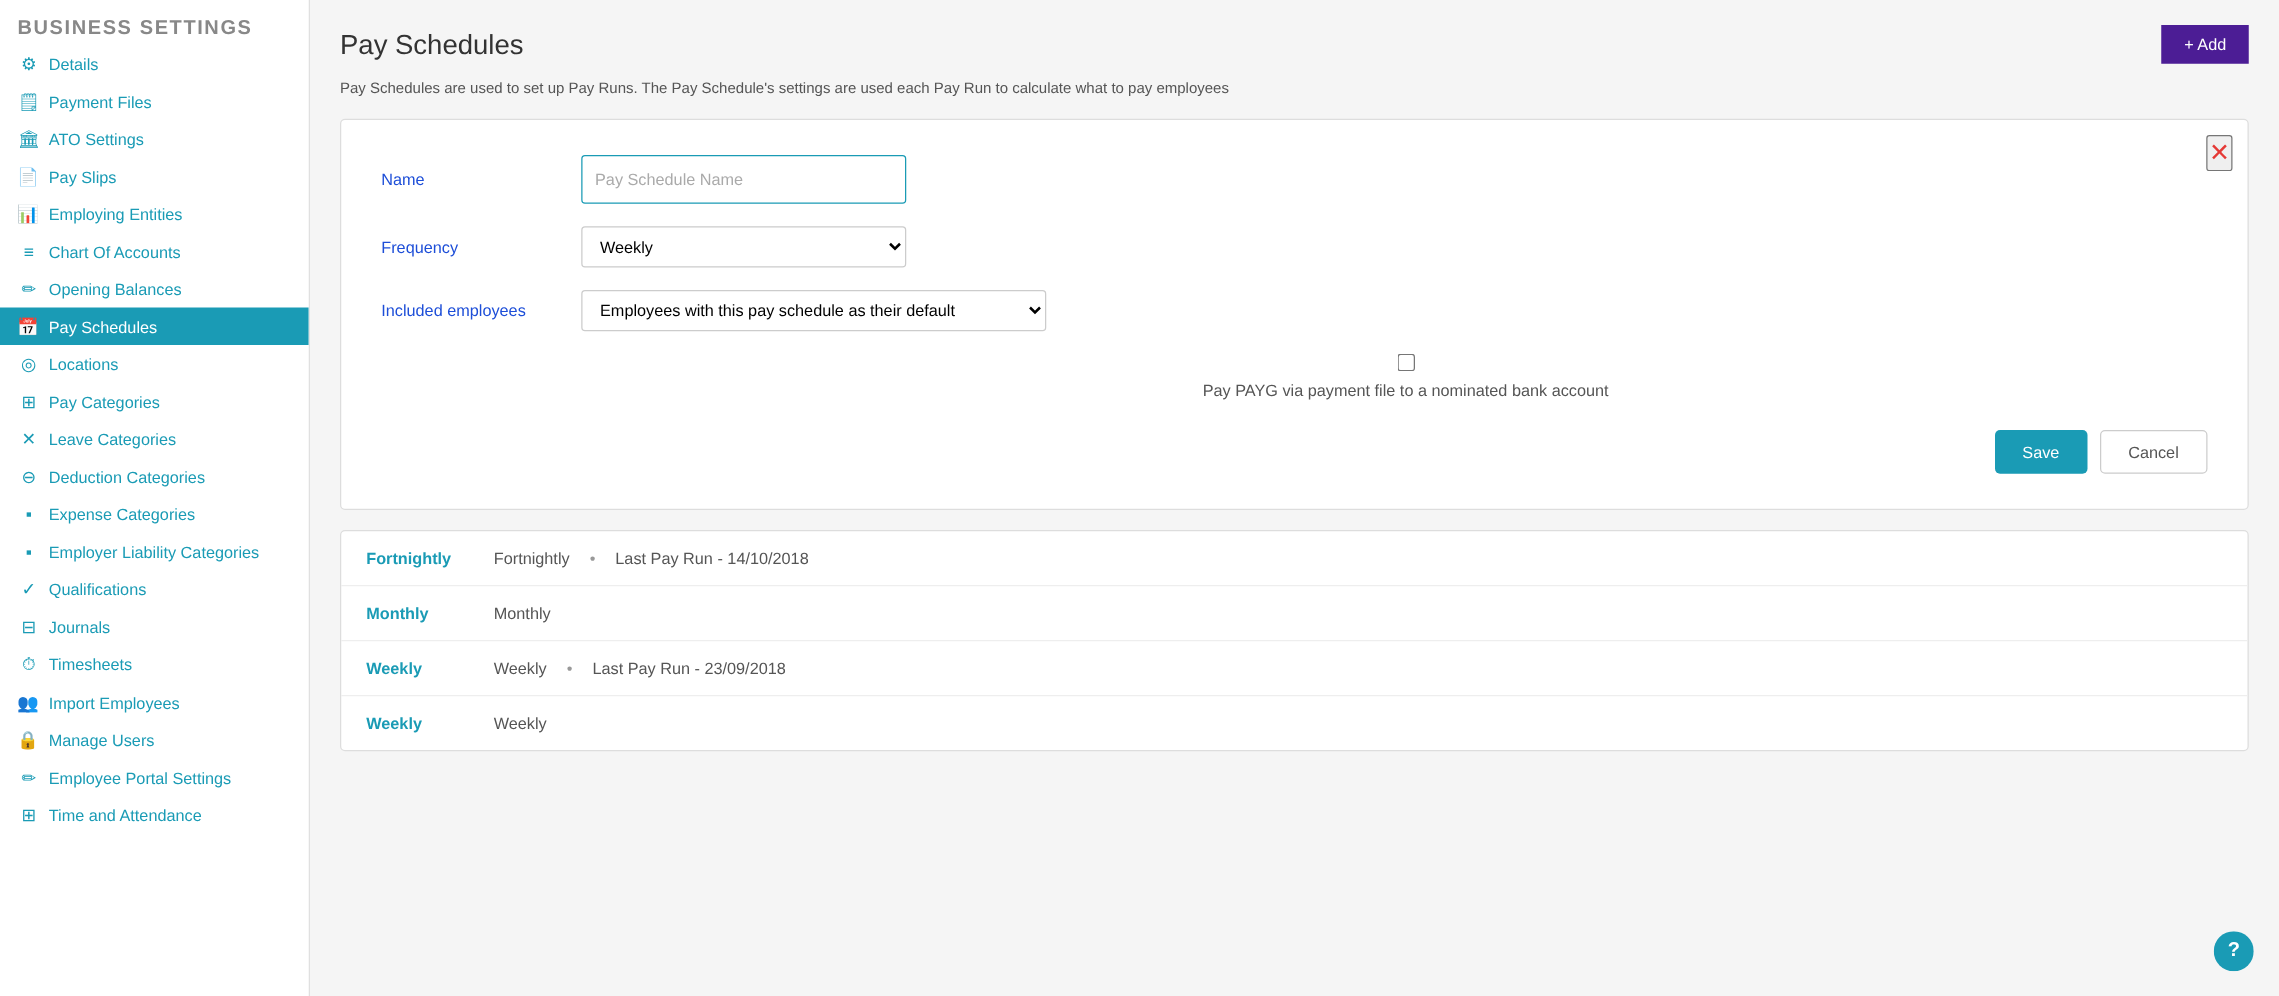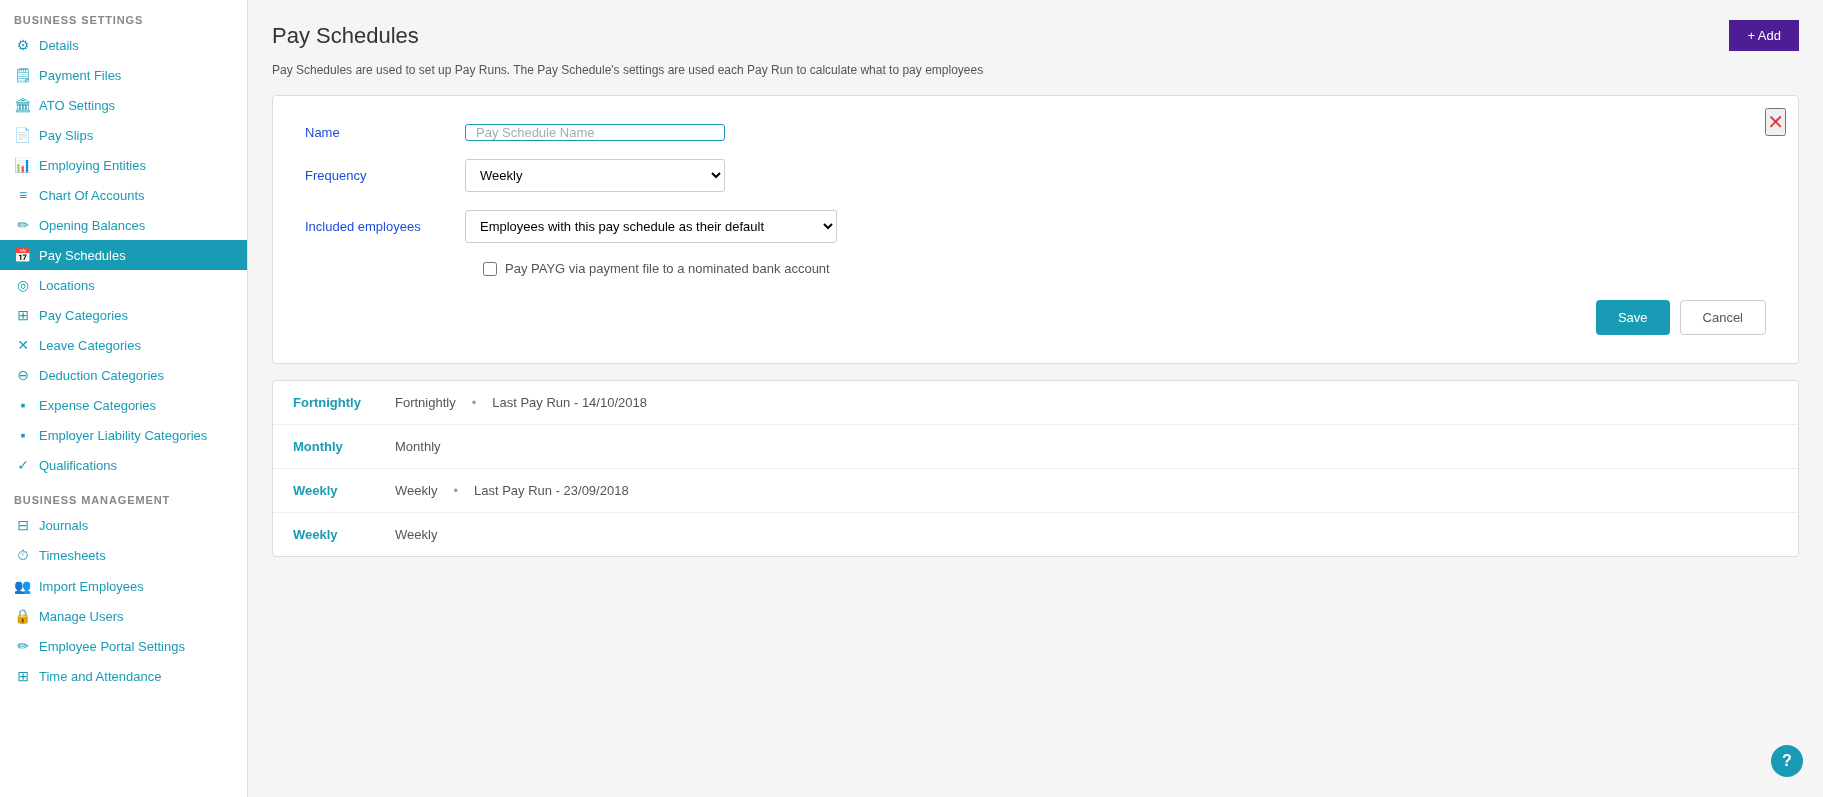--- a/index.html
+++ b/index.html
@@ -8,21 +8,21 @@
     
     .sidebar {
       width: 248px;
       min-width: 248px;
       background: #fff;
       border-right: 1px solid #e0e0e0;
       overflow-y: auto;
       height: 100%;
     }
     .sidebar-section-label {
-      font-size: 11px;
+      font-size: 16px;
       font-weight: 700;
       color: #888;
       letter-spacing: 0.08em;
       padding: 14px 14px 4px 14px;
       text-transform: uppercase;
     }
     .sidebar-item {
       display: flex;
       align-items: center;
       padding: 7px 14px;
@@ -104,21 +104,21 @@
       width: 160px;
       min-width: 160px;
       text-align: left;
       padding-right: 16px;
       color: #1d4ed8;
       font-size: 13px;
     }
     .form-input {
       border: 1px solid #1a9bb5;
       border-radius: 3px;
-      padding: 0 10px;
+      padding: 11px 10px;
       font-size: 13px;
       width: 260px;
       outline: none;
       color: #aaa;
     }
     .form-input::placeholder { color: #aaa; }
     .form-select {
       border: 1px solid #ccc;
       border-radius: 3px;
       padding: 7px 10px;
@@ -133,20 +133,21 @@
     }
 
     .checkbox-row {
       display: flex;
       align-items: center;
       margin-left: 178px;
       margin-bottom: 24px;
       gap: 8px;
       color: #555;
       font-size: 13px;
+      flex-direction: column;
     }
     .checkbox-row input[type=checkbox] {
       width: 14px;
       height: 14px;
     }
 
     .form-actions {
       margin-left: 178px;
       display: flex;
       gap: 10px;
@@ -292,21 +293,20 @@
   </div>
   <div class="sidebar-item">
     <span class="sidebar-icon">▪</span>
     <span>Employer Liability Categories</span>
   </div>
   <div class="sidebar-item">
     <span class="sidebar-icon">✓</span>
     <span>Qualifications</span>
   </div>
 
-  <div class="sidebar-section-label">BUSINESS MANAGEMENT</div>
 
   <div class="sidebar-item">
     <span class="sidebar-icon">⊟</span>
     <span>Journals</span>
   </div>
   <div class="sidebar-item">
     <span class="sidebar-icon">⏱</span>
     <span>Timesheets</span>
   </div>
   <div class="sidebar-item">

